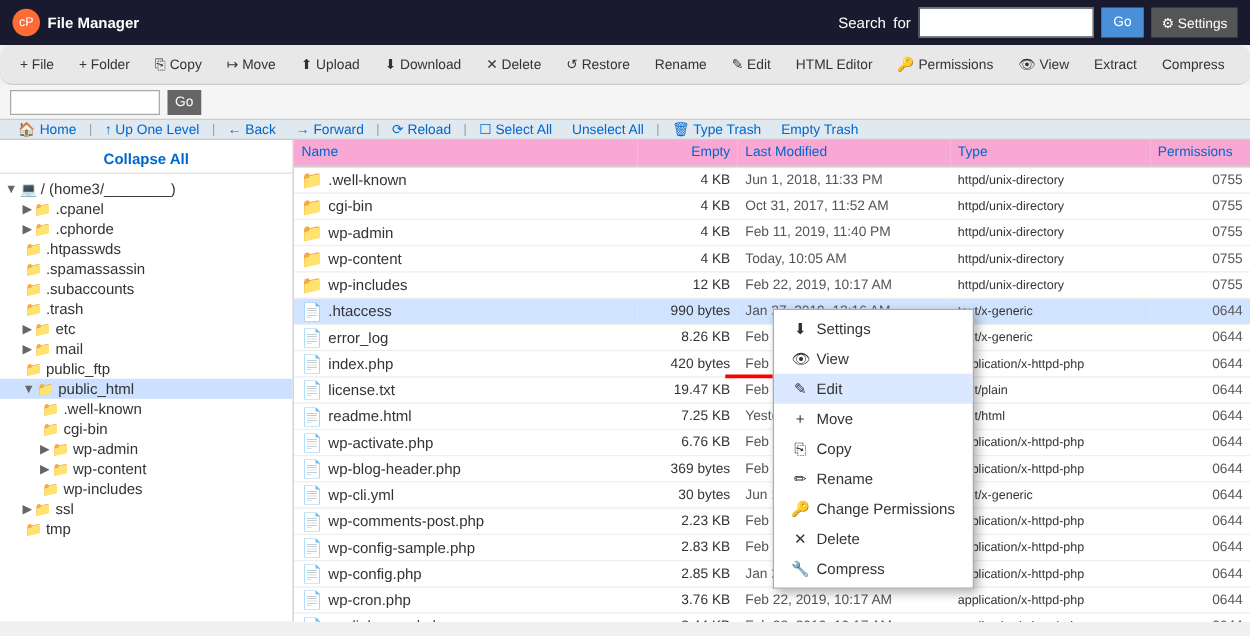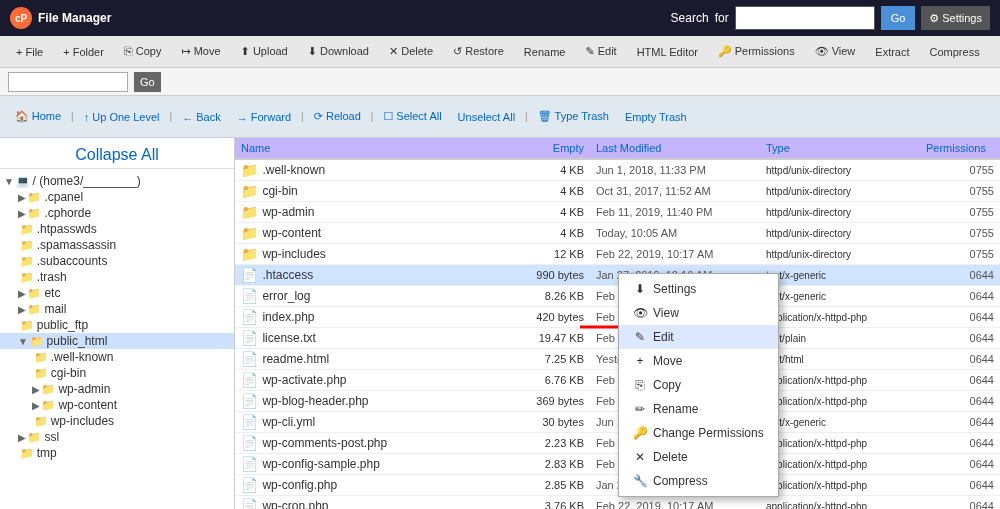--- a/index.html
+++ b/index.html
@@ -25,21 +25,21 @@
     }
     .top-bar .logo-icon {
       width: 22px;
       height: 22px;
       background: #ff6b35;
       border-radius: 50%;
       display: flex;
       align-items: center;
       justify-content: center;
       font-size: 10px;
-      font-weight: bold;
+      font-weight: normal;
     }
     .top-bar .search-area {
       margin-left: auto;
       display: flex;
       align-items: center;
       gap: 6px;
     }
     .top-bar select {
       height: 24px;
       font-size: 11px;
@@ -80,20 +80,21 @@
 
     
     .toolbar {
       background: #e8e8e8;
       border-bottom: 1px solid #ccc;
       display: flex;
       align-items: center;
       padding: 4px 8px;
       gap: 4px;
       height: 32px;
+      border-radius: 10px;
     }
     .toolbar-btn {
       display: flex;
       align-items: center;
       gap: 3px;
       padding: 3px 8px;
       background: none;
       border: none;
       cursor: pointer;
       color: #333;
@@ -129,21 +130,21 @@
     }
 
     
     .nav-bar {
       background: #e0e8f0;
       border-bottom: 1px solid #ccc;
       display: flex;
       align-items: center;
       padding: 3px 8px;
       gap: 2px;
-      height: 42px;
+      height: 16px;
     }
     .nav-btn {
       display: flex;
       align-items: center;
       gap: 2px;
       padding: 2px 7px;
       background: none;
       border: none;
       cursor: pointer;
       color: #0066cc;
@@ -170,21 +171,22 @@
       text-align: center;
       padding: 4px;
       border-bottom: 1px solid #ddd;
       margin-bottom: 4px;
     }
     .sidebar-collapse button {
       background: none;
       border: none;
       color: #0066cc;
       cursor: pointer;
-      font-size: 16px;
+      font-size: 12px;
+      font-weight: bold;
     }
     .tree-item {
       display: flex;
       align-items: center;
       padding: 1px 4px;
       cursor: pointer;
       color: #333;
       white-space: nowrap;
     }
     .tree-item.selected { background: #cce0ff; }
@@ -195,21 +197,21 @@
       flex: 1;
       overflow-y: auto;
       background: white;
       position: relative;
     }
     table {
       width: 100%;
       border-collapse: collapse;
     }
     thead tr {
-      background: #c4b5fd;
+      background: #f9a8d4;
       border-bottom: 2px solid #ccc;
       margin-left: 28px;
     }
     thead th {
       padding: 4px 6px;
       text-align: left;
       font-size: 11px;
       color: #0066cc;
       font-weight: normal;
       cursor: pointer;

